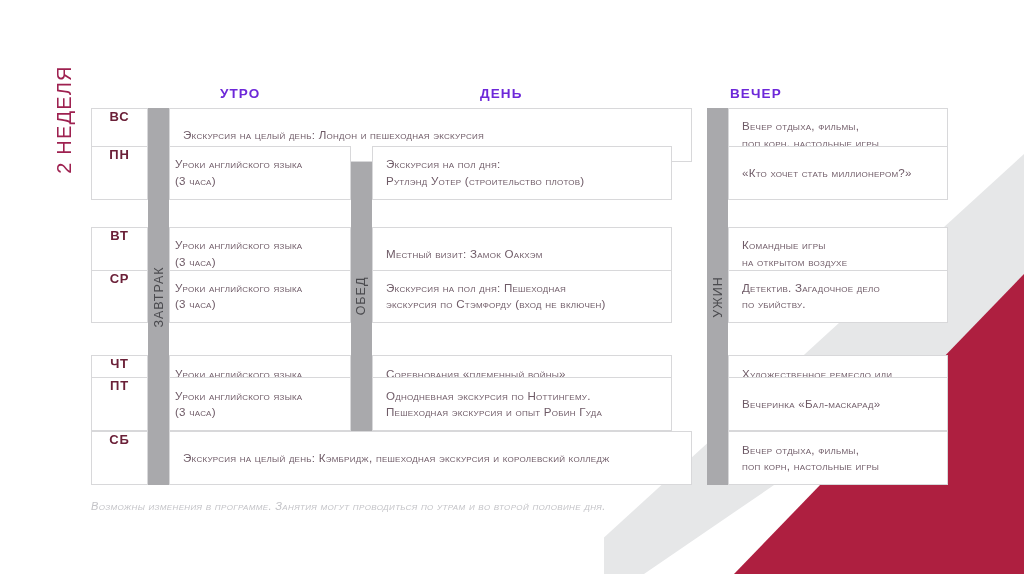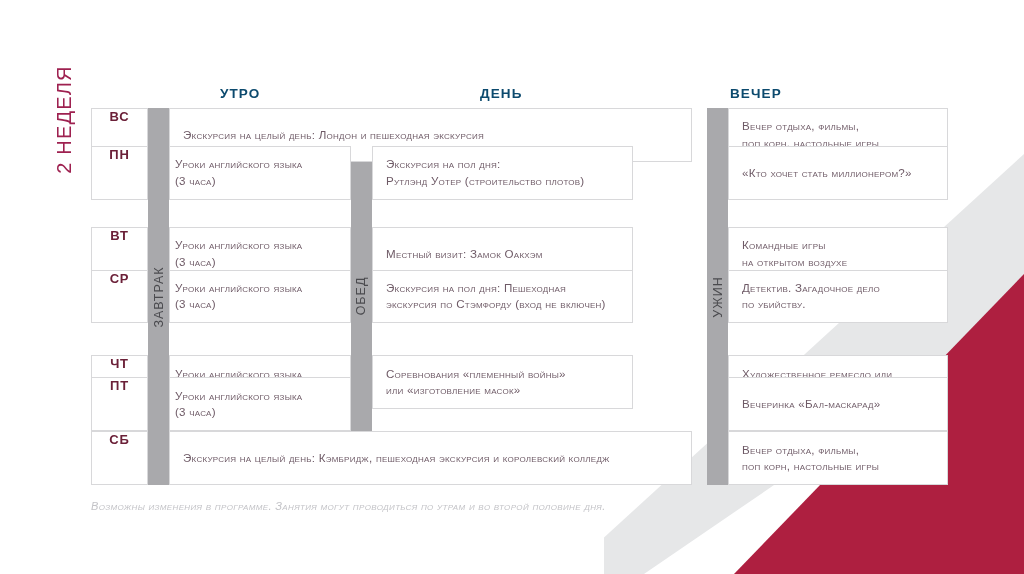--- a/index.html
+++ b/index.html
@@ -55,21 +55,21 @@
     color: #9e2150;
   }
 
   
   .col-header {
     position: absolute;
     top: 86px;
     font-size: 13.5px;
     font-weight: bold;
     letter-spacing: 1.1px;
-    color: #0c4a6e;
+    color: #6d28d9;
   }
   #hdr-morning { left: 220px; }
   #hdr-day     { left: 480px; }
   #hdr-evening { left: 730px; }
 
   
   #table {
     position: absolute;
     left: 91px;
     top: 108px;
@@ -118,21 +118,21 @@
   .cell-morning {
     left: 78px;
     width: 182px;
     border-left: 1px solid #d8d8da;
     border-right: 1px solid #d8d8da;
     padding: 0 5px;
   }
   
   .cell-afternoon {
     left: 281px;
-    width: 261px;
+    width: 300px;
     border-left: 1px solid #d8d8da;
     border-right: 1px solid #d8d8da;
     padding: 0 13px;
   }
   
   .cell-wide {
     left: 78px;
     width: 523px;
     border-left: 1px solid #d8d8da;
     border-right: 1px solid #d8d8da;
@@ -309,20 +309,24 @@
     </div>
 
     <div class="row" style="top:269.25px;">
       <div class="cell cell-day">
         <span class="daylabel">ПТ</span>
       </div>
       <div class="cell cell-morning">
         <span class="ctext">Уроки английского языка
 (3 часа)</span>
       </div>
+      <div class="cell cell-afternoon">
+        <span class="ctext">Однодневная экскурсия по Ноттингему.
+Пешеходная экскурсия и опыт Робин Гуда</span>
+      </div>
       <div class="cell cell-evening">
         <span class="ctext">Вечеринка «Бал-маскарад»</span>
       </div>
     </div>
 
     <div class="row" style="top:323.1px;">
       <div class="cell cell-wide">
         <span class="ctext">Экскурсия на целый день: Кэмбридж, пешеходная экскурсия и королевский колледж</span>
       </div>
       <div class="cell cell-day">

